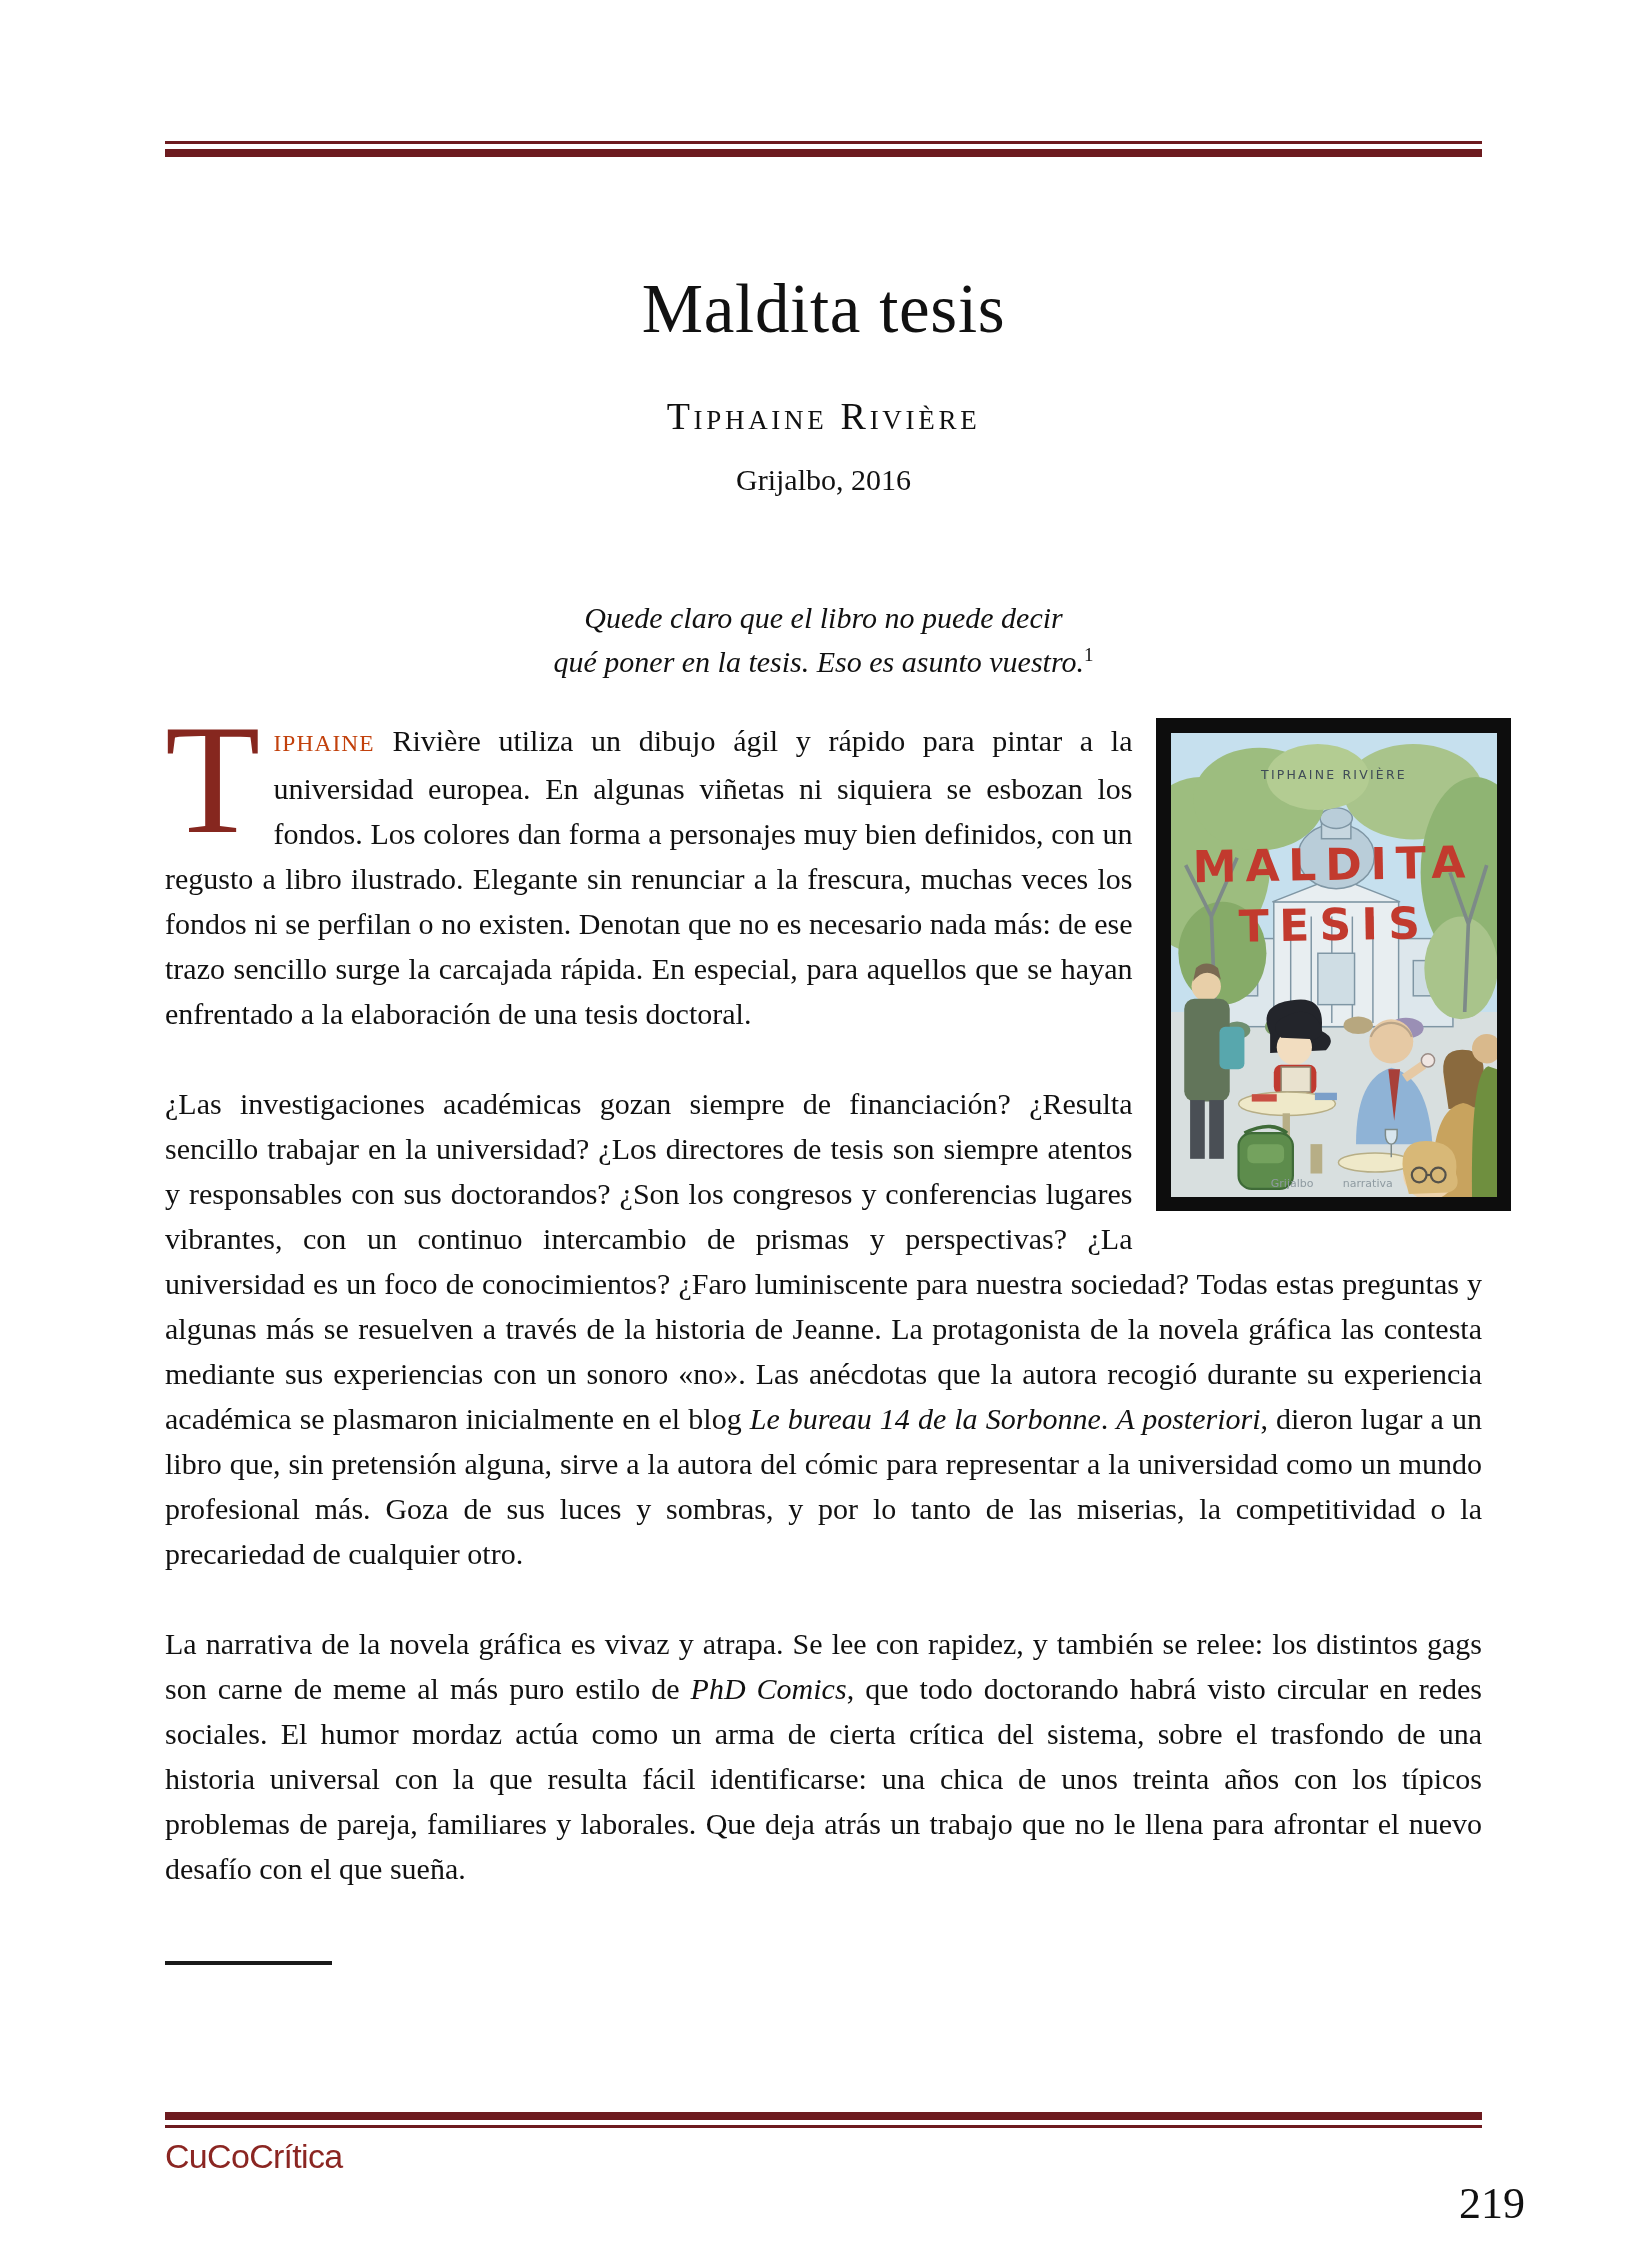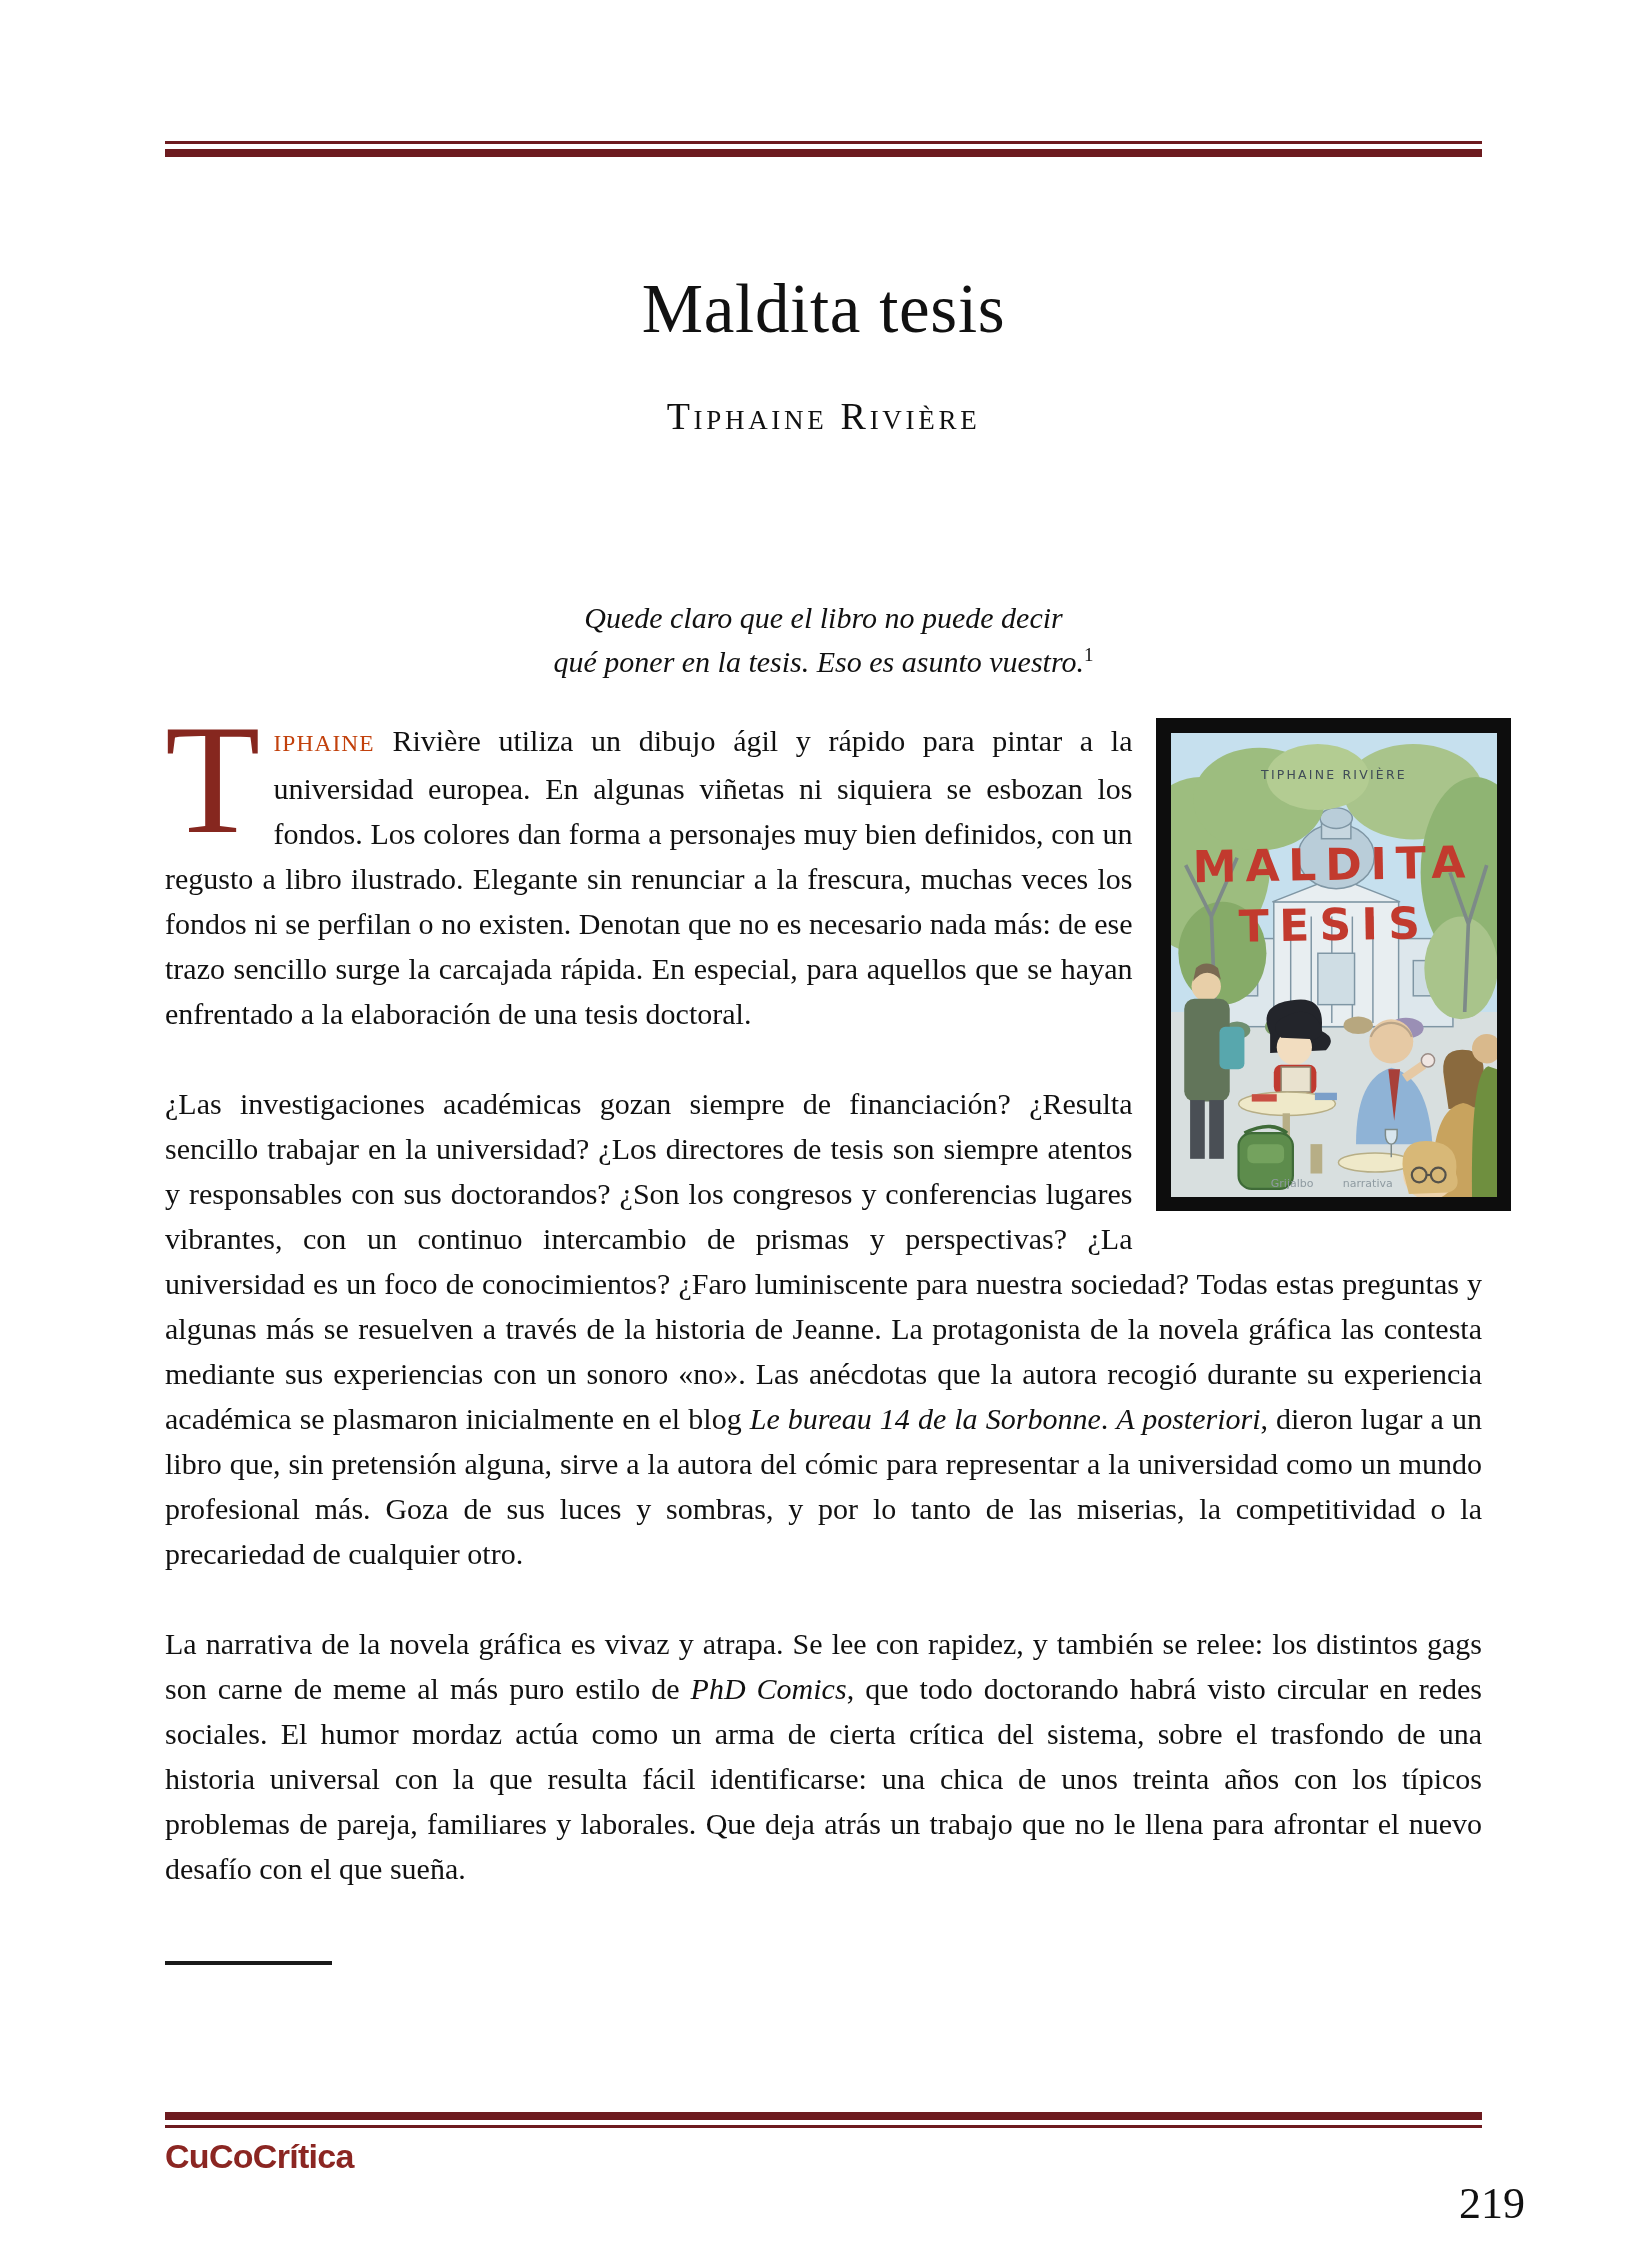--- a/index.html
+++ b/index.html
@@ -43,37 +43,38 @@
   }
   .cover svg{display:block;}
 
   .footnote{top:1961px;font-size:26.4px;line-height:37px;text-align:justify;}
   .fn-rule{width:167px;height:4.4px;background:#1a1a1a;margin-bottom:14.7px;}
   .footnote sup{font-size:17.6px;vertical-align:super;line-height:0;margin-right:10.3px;}
 
   .footer-row{top:2137px;display:flex;justify-content:space-between;align-items:baseline;}
   .footer-left{font-size:29px;}
   .brand{
-    font-family:"Liberation Sans", sans-serif;font-weight:bold;
+    font-family:"Liberation Sans", sans-serif;font-weight:normal;
     font-size:34px;color:#8b2622;letter-spacing:-0.7px;
   }
   .page-number{position:absolute;right:122px;top:2178px;font-size:44px;}
 </style>
 </head>
 <body>
 
 <div class="content top-rule">
   <div class="rule-thin"></div>
   <div class="rule-gap"></div>
   <div class="rule-thick"></div>
 </div>
 
 <div class="content title-block">
   <h1 class="page-title">Maldita tesis</h1>
   <div class="author-line">Tiphaine Rivière</div>
+  <div class="imprint-line">Grijalbo, 2016</div>
 </div>
 
 <div class="content epigraph">
   <span>Quede claro que el libro no puede decir</span><br>
   <span>qué poner en la tesis. Eso es asunto vuestro.</span><sup>1</sup>
 </div>
 
 <div class="content main-text">
 
   <div class="cover">

